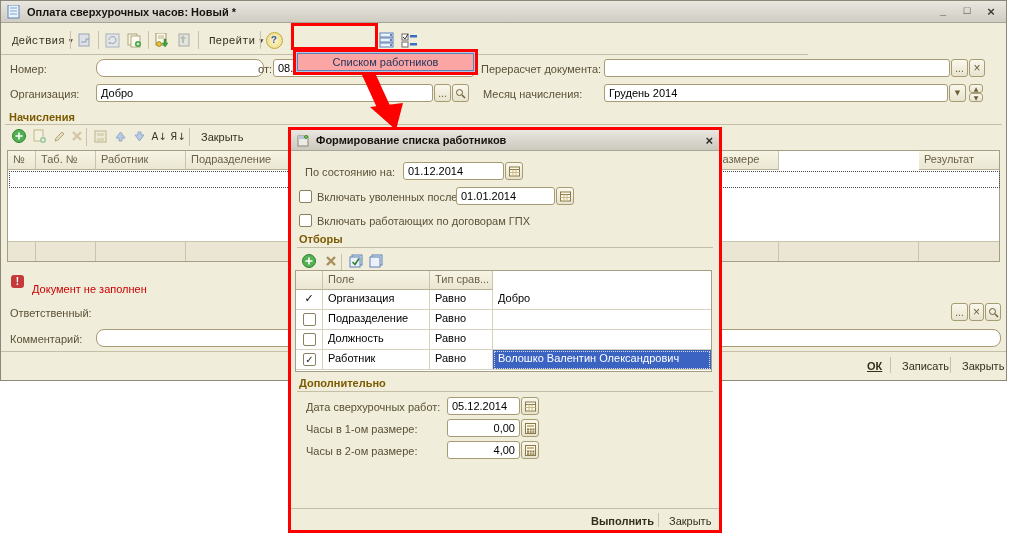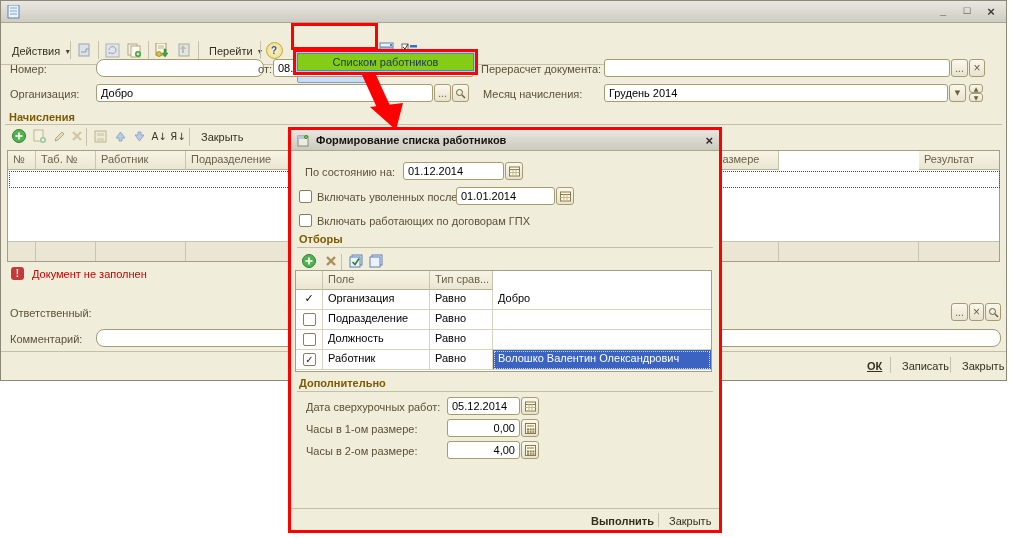--- a/index.html
+++ b/index.html
@@ -7,21 +7,21 @@
           font-family:"Liberation Sans","DejaVu Sans",sans-serif;font-size:11px;color:#3c3523;}
   .abs{position:absolute;}
   
   #main-window{left:0;top:0;width:1007px;height:381px;background:#F0EDDB;border:1px solid #8B887A;box-sizing:border-box;}
   .titlebar{left:0;top:0;right:0;height:22px;background:linear-gradient(#E9E7E0,#CFCCC2);
             border-bottom:1px solid #A9A697;display:flex;align-items:center;padding:0 6px;box-sizing:border-box;}
   .titlebar .t{font-weight:bold;color:#15130e;margin-left:6px;}
   .wctl{display:flex;gap:6px;margin-left:auto;}
   .wctl span{width:18px;text-align:center;font-weight:bold;color:#3c3a33;cursor:default;}
   
-  .toolbar{left:0;top:36px;width:807px;height:27px;background:#F0EDDB;border-bottom:1px solid #C4BFA6;}
+  .toolbar{left:0;top:26px;width:807px;height:27px;background:#F0EDDB;border-bottom:1px solid #C4BFA6;font-family:Liberation Mono, monospace;}
   .tbtn{position:absolute;top:3px;height:20px;display:flex;align-items:center;gap:4px;padding:0 6px;
         color:#33301f;border:1px solid transparent;border-radius:2px;}
   .vsep{position:absolute;top:4px;width:1px;height:18px;background:#C6C1A8;}
   .icon16{position:absolute;top:4px;width:20px;height:18px;display:flex;align-items:center;justify-content:center;}
   .arr{font-size:7px;color:#4d4732;}
   
   .lbl{position:absolute;color:#5a5136;white-space:nowrap;}
   .inp{position:absolute;height:18px;background:#fff;border:1px solid #A79B73;border-radius:3px;
        box-sizing:border-box;font:11px "Liberation Sans",sans-serif;padding:1px 4px;color:#000;}
   .sqbtn{position:absolute;height:18px;background:linear-gradient(#FAF8EC,#E7E3CE);border:1px solid #A79B73;
@@ -40,37 +40,38 @@
   
   #dialog{left:288px;top:127px;width:434px;height:406px;background:#F0EDDB;border:3px solid #FF0000;box-sizing:border-box;}
   .dlg-title{position:absolute;left:0;top:0;right:0;height:21px;background:linear-gradient(#E9E7E0,#CBC8BE);
              border-bottom:1px solid #A9A697;display:flex;align-items:center;padding:0 6px;box-sizing:border-box;}
   .dlg-title .t{font-weight:bold;color:#15130e;margin-left:6px;}
   .ftab-h{position:absolute;background:linear-gradient(#F7F4E4,#EAE6D2);border-right:1px solid #C9C4AC;
           border-bottom:1px solid #B6B097;box-sizing:border-box;color:#6b6148;padding:2px 5px;white-space:nowrap;overflow:hidden;}
   .ftab-c{position:absolute;background:#fff;border-right:1px solid #D6D2BE;border-bottom:1px solid #D6D2BE;
           box-sizing:border-box;padding:2px 5px;white-space:nowrap;overflow:hidden;color:#000;}
   .flatbtn{position:absolute;color:#33301f;display:flex;align-items:center;justify-content:center;}
-  .warn{color:#CC0000;}
+  .warn{color:#CC0000;margin-top:16px;}
   .glyph{font-family:"DejaVu Sans",sans-serif;}
 </style>
 </head>
 <body>
 
 <div id="screen">
 
   <div id="main-window" class="abs">
 
     <div class="titlebar abs">
       <svg width="14" height="14" viewBox="0 0 14 14">
         <rect x="1" y="0" width="11" height="13" fill="#EAF2FB" stroke="#5E82B8"></rect>
         <line x1="3" y1="3" x2="10" y2="3" stroke="#7FA2CF"></line>
           <line x1="3" y1="6" x2="10" y2="6" stroke="#7FA2CF"></line>
         <line x1="3" y1="9" x2="10" y2="9" stroke="#7FA2CF"></line>
       </svg>
+      <span class="t">Оплата сверхурочных часов: Новый *</span>
       <span class="wctl">
         <span>_</span>
         <span>□</span>
         <span style="font-size:13px;">×</span>
       </span>
     </div>
 
     <div class="toolbar abs">
       <div class="tbtn" style="left:4px;">
         <span>Действия</span>
@@ -287,21 +288,21 @@
     <div class="flatbtn" style="left:858px;top:356px;height:18px;padding:0 8px;font-weight:bold;text-decoration:underline;">ОК</div>
     <div class="vsep" style="left:889px;top:356px;height:16px;"></div>
     <div class="flatbtn" style="left:893px;top:356px;height:18px;padding:0 8px;">Записать</div>
     <div class="vsep" style="left:949px;top:356px;height:16px;"></div>
     <div class="flatbtn" style="left:953px;top:356px;height:18px;padding:0 8px;">Закрыть</div>
   </div>
 
   <div class="redbox" style="left:291px;top:23px;width:87px;height:27px;z-index:35;"></div>
 
   <div class="abs" style="left:293px;top:49px;width:185px;height:26px;z-index:30;border:3px solid #FF0000;box-sizing:border-box;background:#AFC8E8;">
-    <div style="position:absolute;inset:1px;background:#84cc16;border:1px solid #5E81B5;display:flex;align-items:center;justify-content:center;color:#20365C;">Списком работников</div>
+    <div style="position:absolute;inset:1px;background:#fca5a5;border:1px solid #5E81B5;display:flex;align-items:center;justify-content:center;color:#20365C;">Списком работников</div>
   </div>
 
   <svg class="abs" style="left:0;top:0;z-index:40;pointer-events:none;" width="1013" height="538">
     <polygon points="362,75 376,75 392,110 378,110" fill="#FF0000"></polygon>
     <polygon points="370,107 403,103 396,130" fill="#FF0000"></polygon>
   </svg>
 
   <div id="dialog" class="abs" style="z-index:50;">
     <div class="dlg-title">
       <svg width="13" height="13" viewBox="0 0 13 13">

